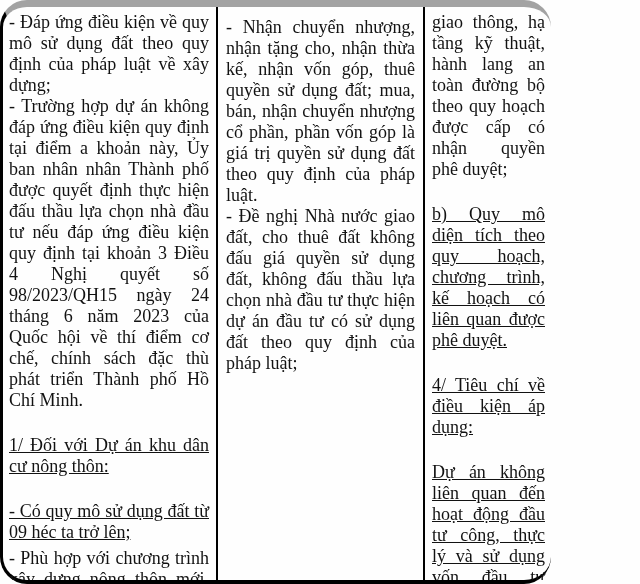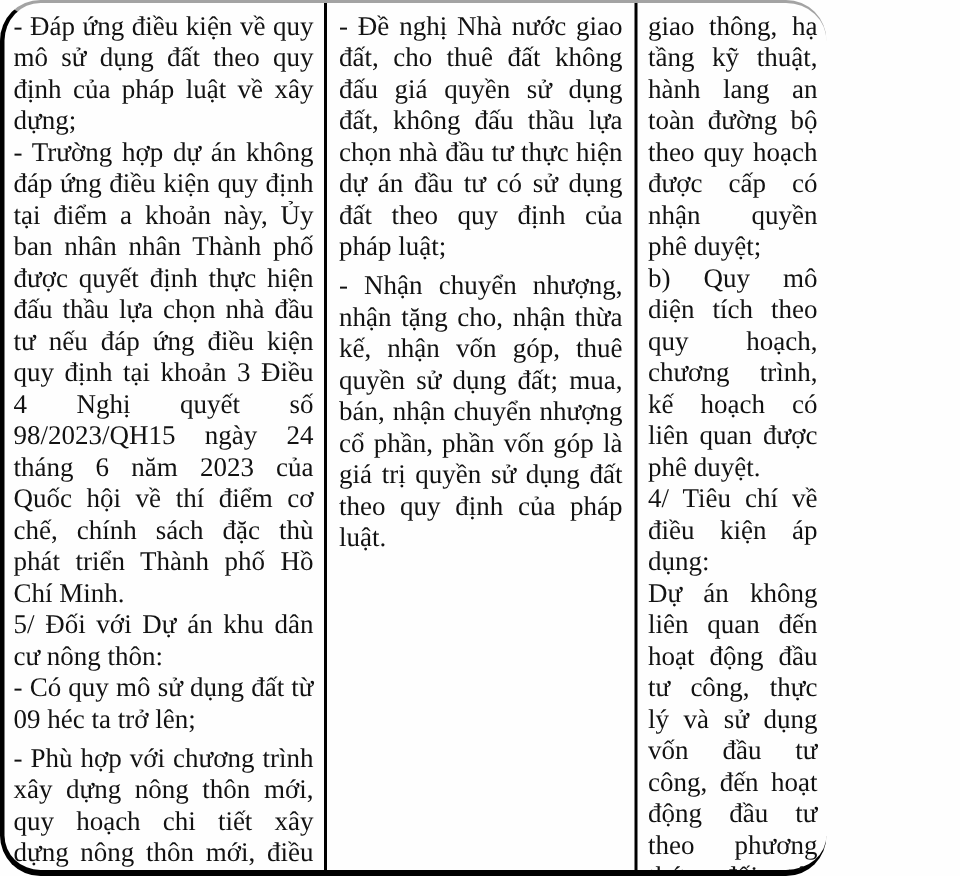--- a/index.html
+++ b/index.html
@@ -11,21 +11,21 @@
     width: 640px;
     height: 584px;
     overflow: hidden;
     background: #fefefe;
     position: relative;
   }
   .doc-table {
     display: flex;
     width: 551px;
     height: 584px;
-    border-top: 2px solid #a3a3a3;
+    border-top: 7px solid #a3a3a3;
     border-left: 3px solid #000000;
     border-bottom: 4px solid #000000;
     color: #121212;
     border-radius: 27px;
   }
   .col {
     font-size: 18px;
     line-height: 21px;
     text-align: justify;
     overflow: hidden;
@@ -40,40 +40,40 @@
     width: 207px;
     flex: 0 0 207px;
     border-right: 2px solid #000000;
     padding: 5px 8px 4px 8px;
   }
   .col-3 {
     flex: 1 1 auto;
     padding: 5px 6px 4px 7px;
   }
   .para { margin: 0; }
-  .gap    { margin-top: 0; }
+  .gap    { margin-top: 24px; text-decoration: underline; }
   .gap-sm { margin-top: 5px; }
 </style>
 </head>
 <body>
 
 <div class="page">
   <div class="doc-table">
 
     <div class="col col-1">
       <p class="para">- Đáp ứng điều kiện về quy mô sử dụng đất theo quy định của pháp luật về xây dựng;</p>
       <p class="para">- Trường hợp dự án không đáp ứng điều kiện quy định tại điểm a khoản này, Ủy ban nhân nhân Thành phố được quyết định thực hiện đấu thầu lựa chọn nhà đầu tư nếu đáp ứng điều kiện quy định tại khoản 3 Điều 4 Nghị quyết số 98/2023/QH15 ngày 24 tháng 6 năm 2023 của Quốc hội về thí điểm cơ chế, chính sách đặc thù phát triển Thành phố Hồ Chí Minh.</p>
-      <p class="para gap">5/ Đối với Dự án khu dân cư nông thôn:</p>
+      <p class="para gap">1/ Đối với Dự án khu dân cư nông thôn:</p>
       <p class="para gap">- Có quy mô sử dụng đất từ 09 héc ta trở lên;</p>
       <p class="para gap-sm">- Phù hợp với chương trình xây dựng nông thôn mới, quy hoạch chi tiết xây dựng nông thôn mới, điều kiện tự nhiên của từng huyện.</p>
     </div>
 
     <div class="col col-2">
+      <p class="para gap-sm">- Nhận chuyển nhượng, nhận tặng cho, nhận thừa kế, nhận vốn góp, thuê quyền sử dụng đất; mua, bán, nhận chuyển nhượng cổ phần, phần vốn góp là giá trị quyền sử dụng đất theo quy định của pháp luật.</p>
       <p class="para">- Đề nghị Nhà nước giao đất, cho thuê đất không đấu giá quyền sử dụng đất, không đấu thầu lựa chọn nhà đầu tư thực hiện dự án đầu tư có sử dụng đất theo quy định của pháp luật;</p>
-      <p class="para gap-sm">- Nhận chuyển nhượng, nhận tặng cho, nhận thừa kế, nhận vốn góp, thuê quyền sử dụng đất; mua, bán, nhận chuyển nhượng cổ phần, phần vốn góp là giá trị quyền sử dụng đất theo quy định của pháp luật.</p>
     </div>
 
     <div class="col col-3">
       <p class="para">giao thông, hạ tầng kỹ thuật, hành lang an toàn đường bộ theo quy hoạch được cấp có nhận quyền phê duyệt;</p>
       <p class="para gap">b) Quy mô diện tích theo quy hoạch, chương trình, kế hoạch có liên quan được phê duyệt.</p>
       <p class="para gap">4/ Tiêu chí về điều kiện áp dụng:</p>
       <p class="para gap">Dự án không liên quan đến hoạt động đầu tư công, thực lý và sử dụng vốn đầu tư công, đến hoạt động đầu tư theo phương thức đối tác công tư.</p>
     </div>
 
   </div>

